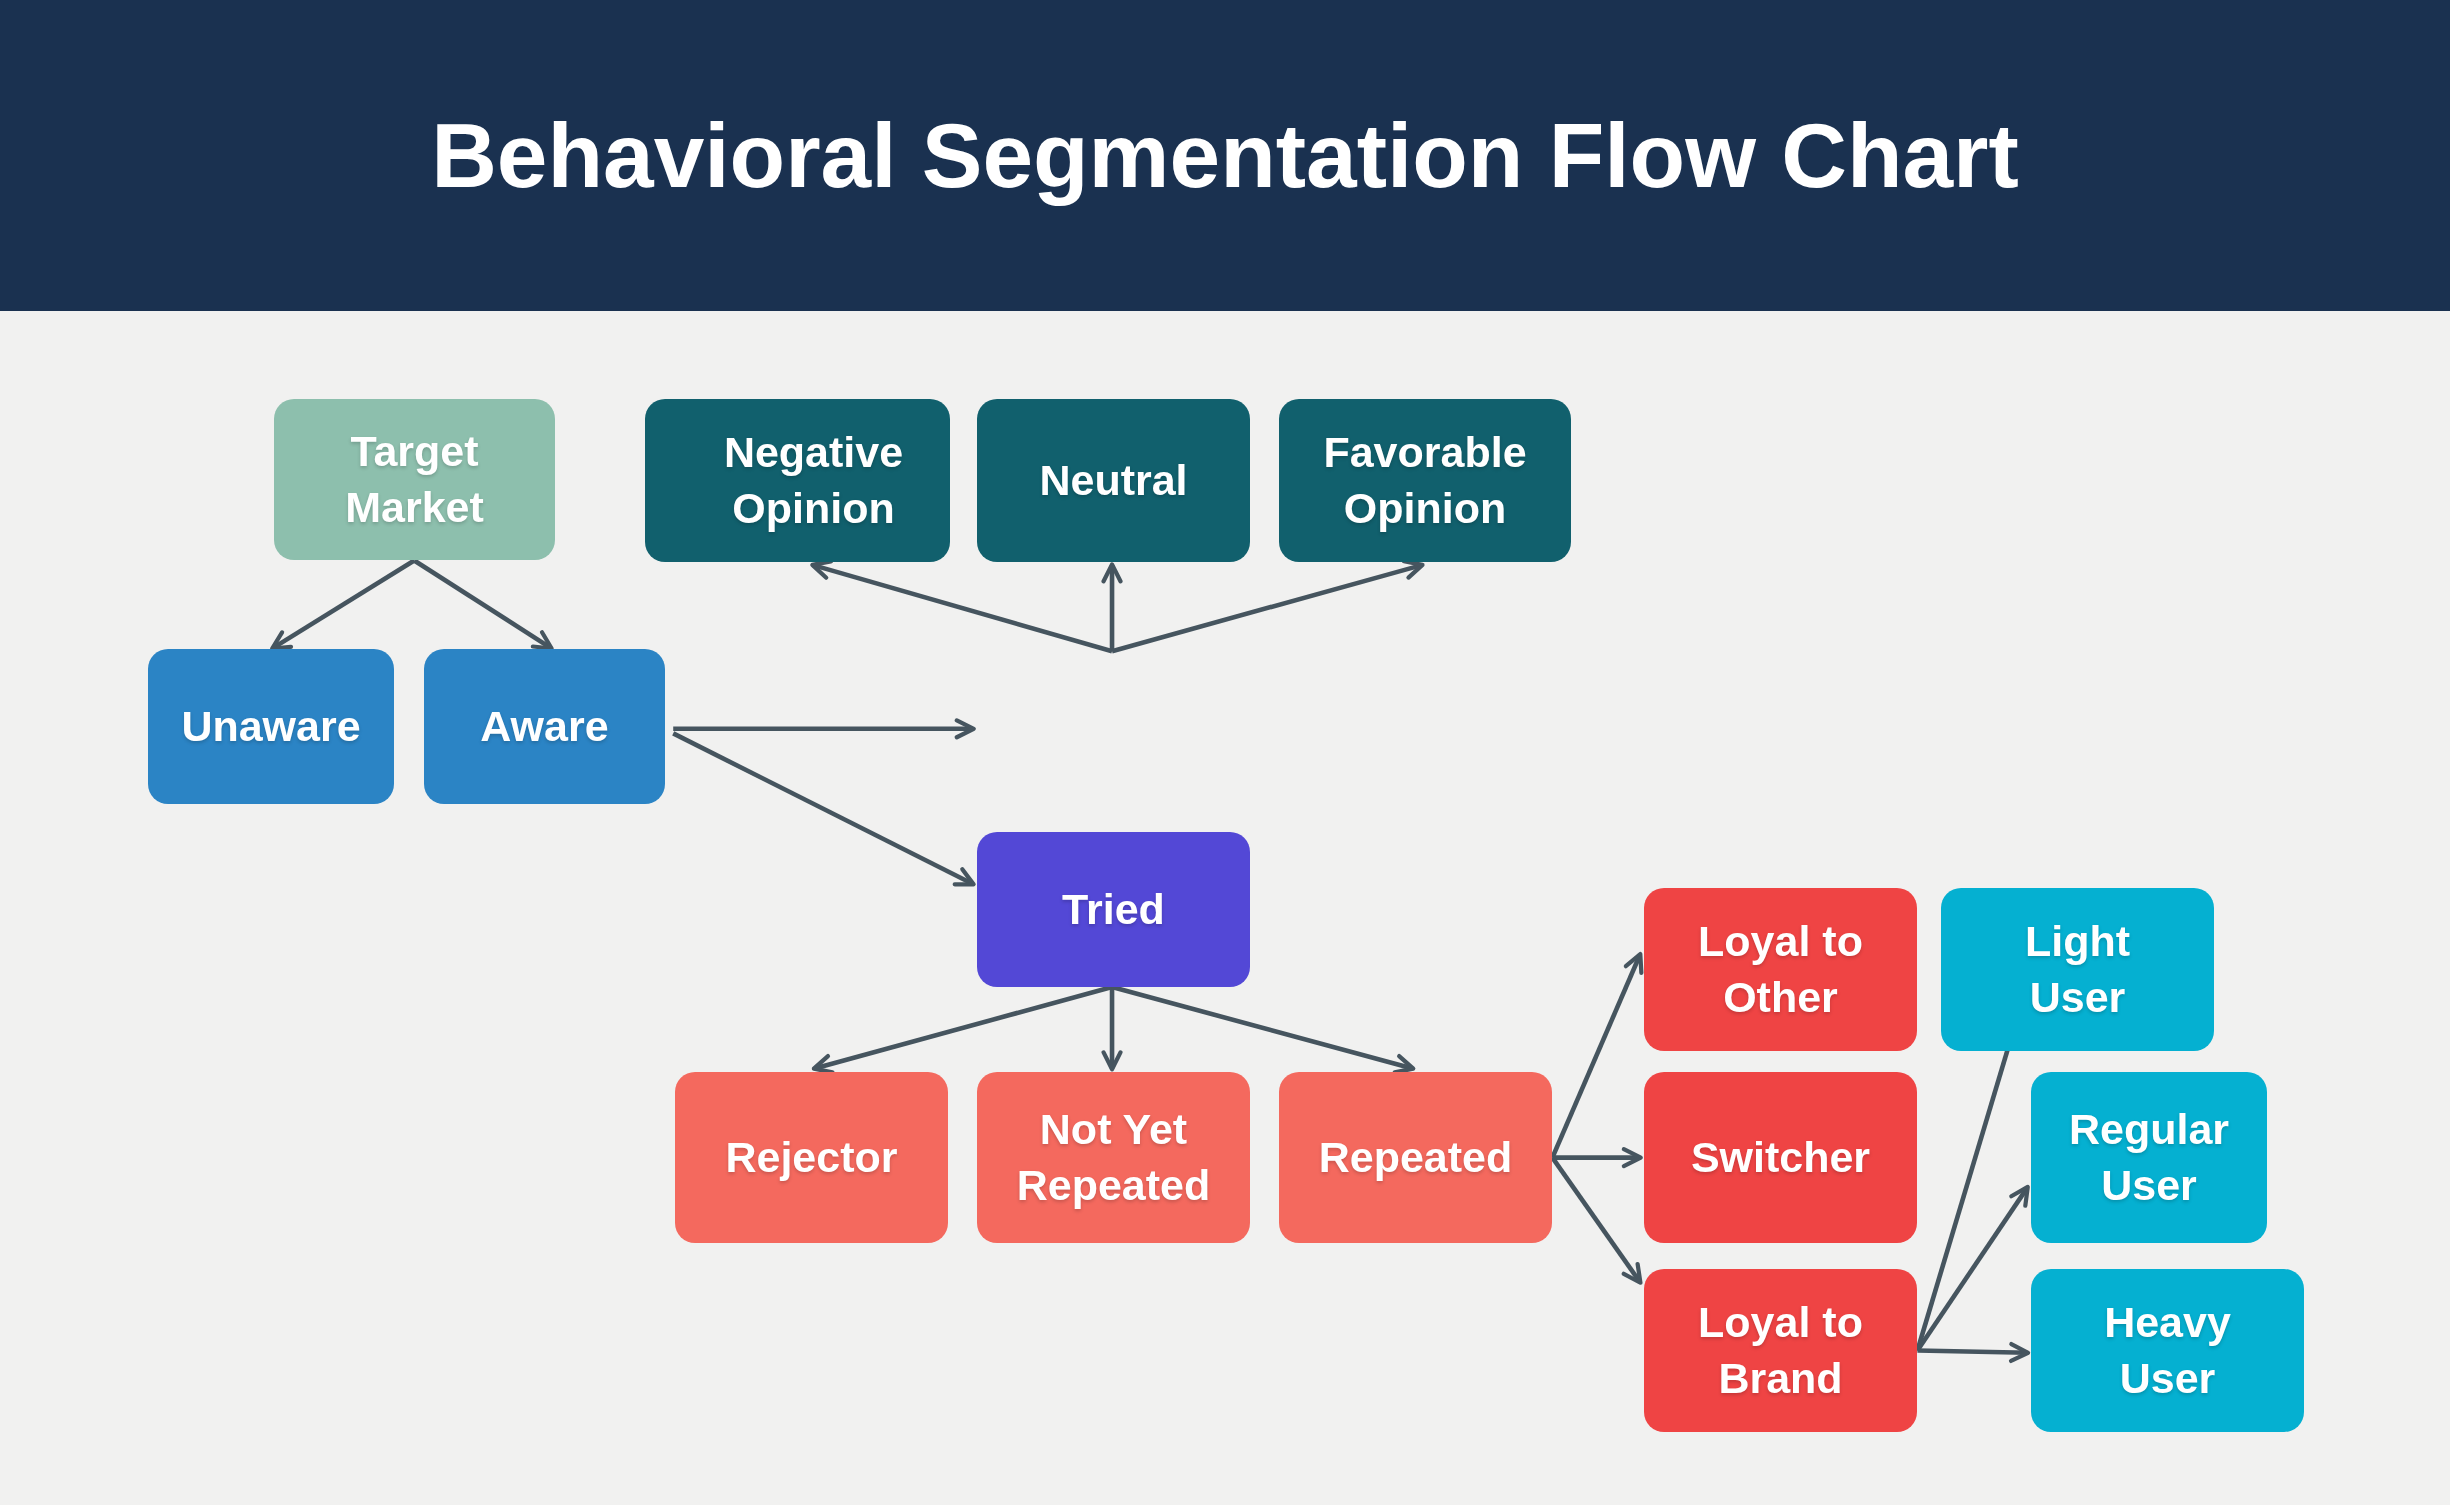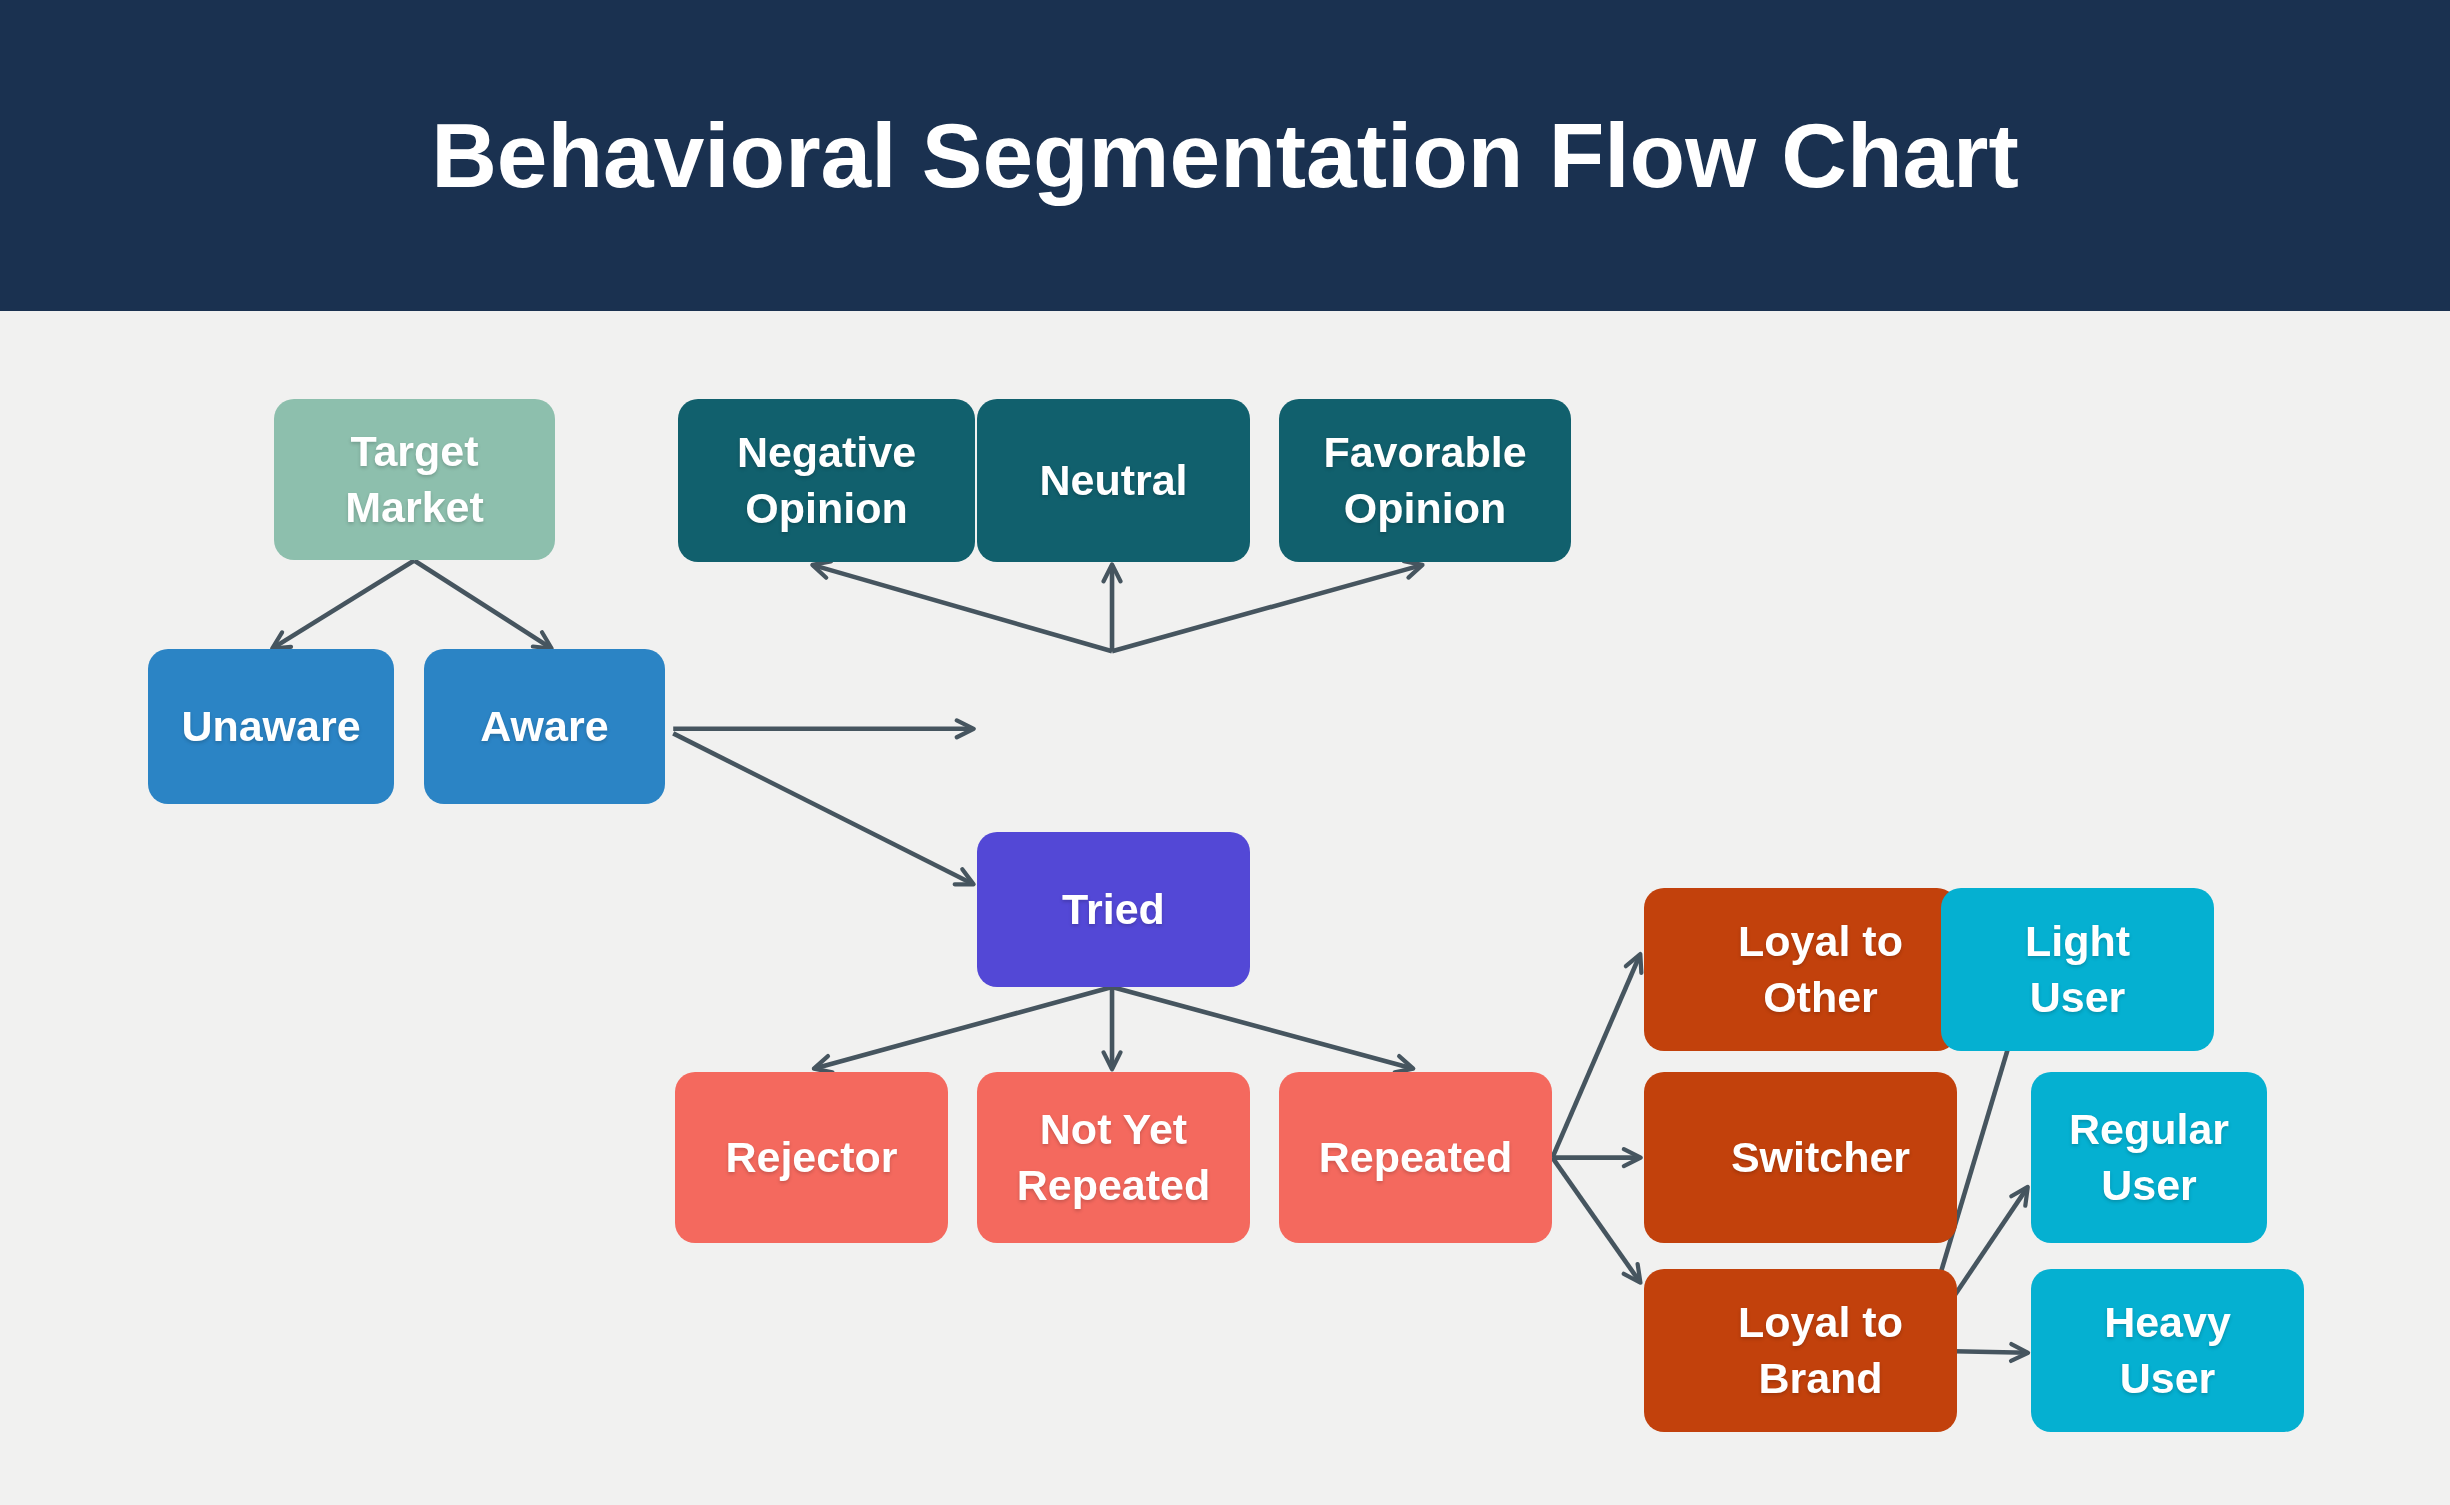--- a/index.html
+++ b/index.html
@@ -47,21 +47,21 @@
     font-weight: 700;
     line-height: 1.28;
     white-space: pre-line;
     text-shadow: 0 2.3px 3.8px rgba(0,0,0,0.18);
   }
   .green  { background: #8dbfad; justify-content: center; }
   .teal   { background: #11606d; }
   .blue   { background: #2b84c5; }
   .purple { background: #5348d6; }
   .coral  { background: #f4695e; }
-  .orange { background: #c2410c; padding-left: 40px; }
+  .orange { background: #ef4444; }
   .cyan   { background: #05b0d1; }
 </style>
 </head>
 <body>
 
 <div class="page">
 
   <div class="header">
     <h1 class="title">Behavioral Segmentation Flow Chart</h1>
   </div>
@@ -89,21 +89,21 @@
       <line x1="2495" y1="1757" x2="2638" y2="1280" marker-end="url(#arrowhead)"></line>
       <line x1="2495" y1="1757" x2="2638" y2="1545" marker-end="url(#arrowhead)"></line>
       <line x1="2495" y1="1757" x2="2638" y2="1760" marker-end="url(#arrowhead)"></line>
     </g>
   </svg>
 
   <div class="node green" style="left:274px;  top:399px;  width:281px; height:161px;">
     <span class="label">Target
 Market</span>
   </div>
-  <div class="node teal" style="left:678px;  top:399px;  width:297px; height:163px;">
+  <div class="node teal" style="left:645px;  top:399px;  width:273px; height:163px;padding-left:32px;">
     <span class="label">Negative
 Opinion</span>
   </div>
   <div class="node teal" style="left:977px; top:399px;  width:273px; height:163px;">
     <span class="label">Neutral</span>
   </div>
   <div class="node teal" style="left:1279px; top:399px;  width:292px; height:163px;">
     <span class="label">Favorable
 Opinion</span>
   </div>

